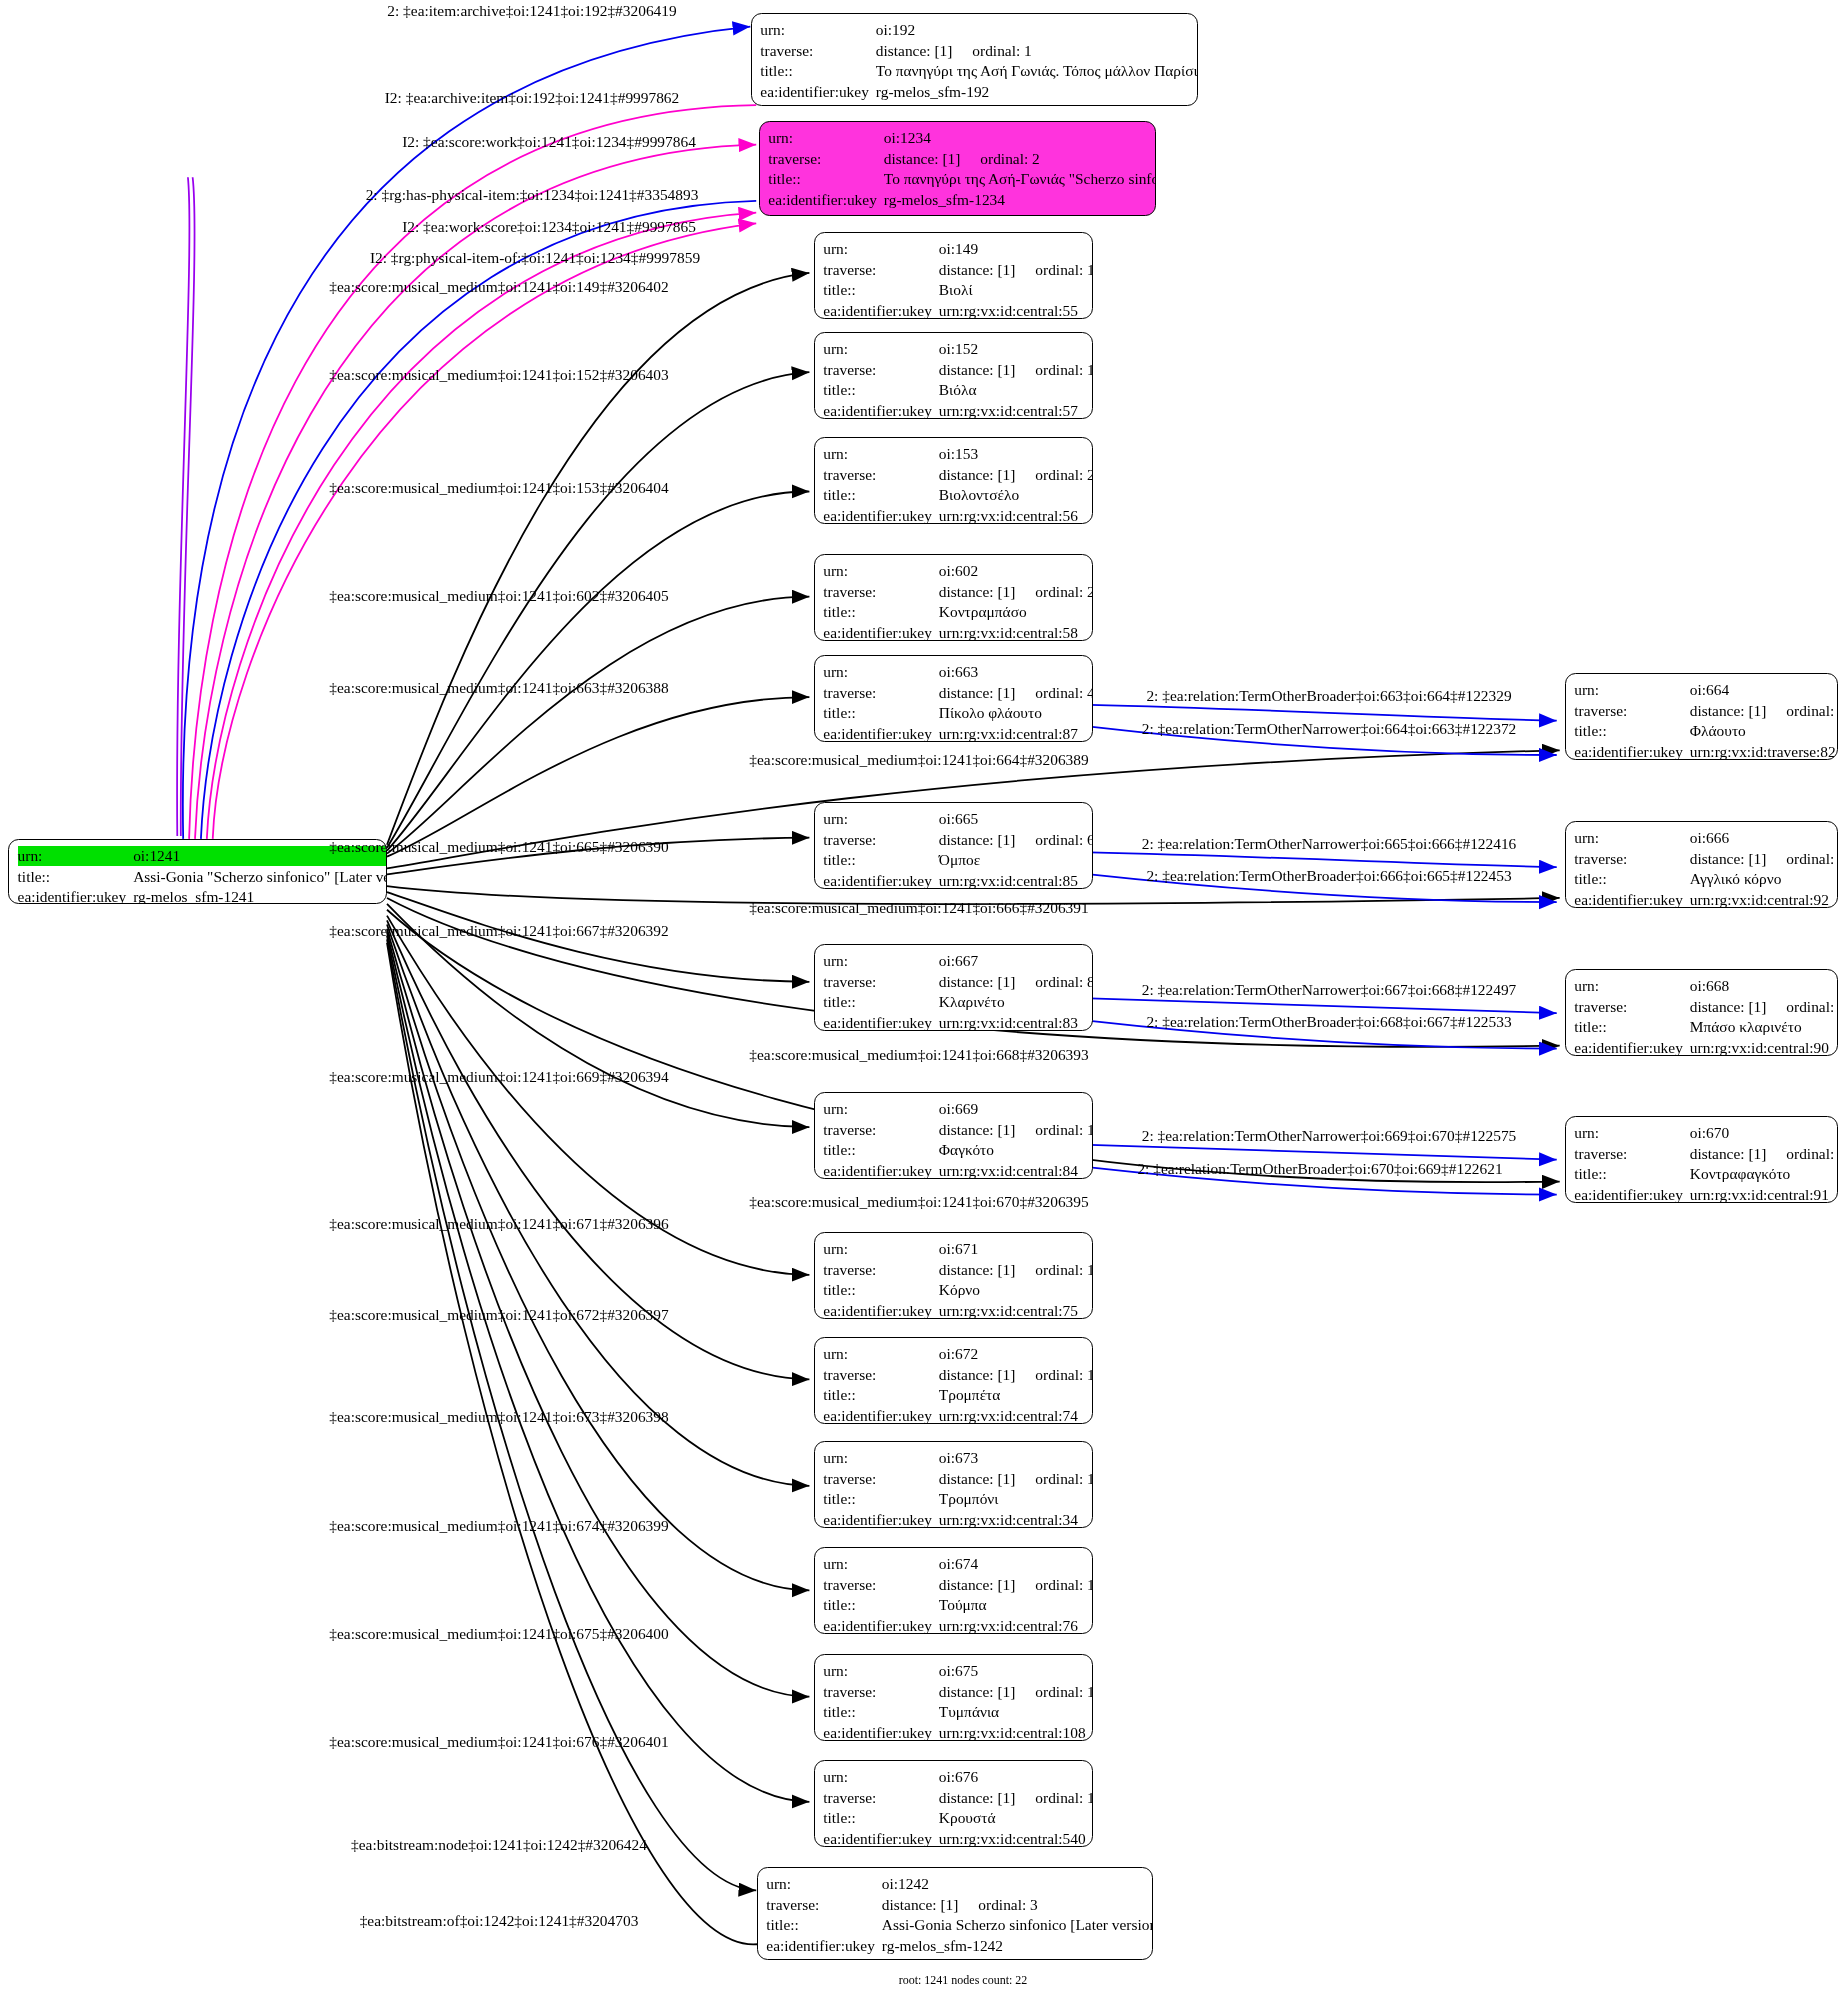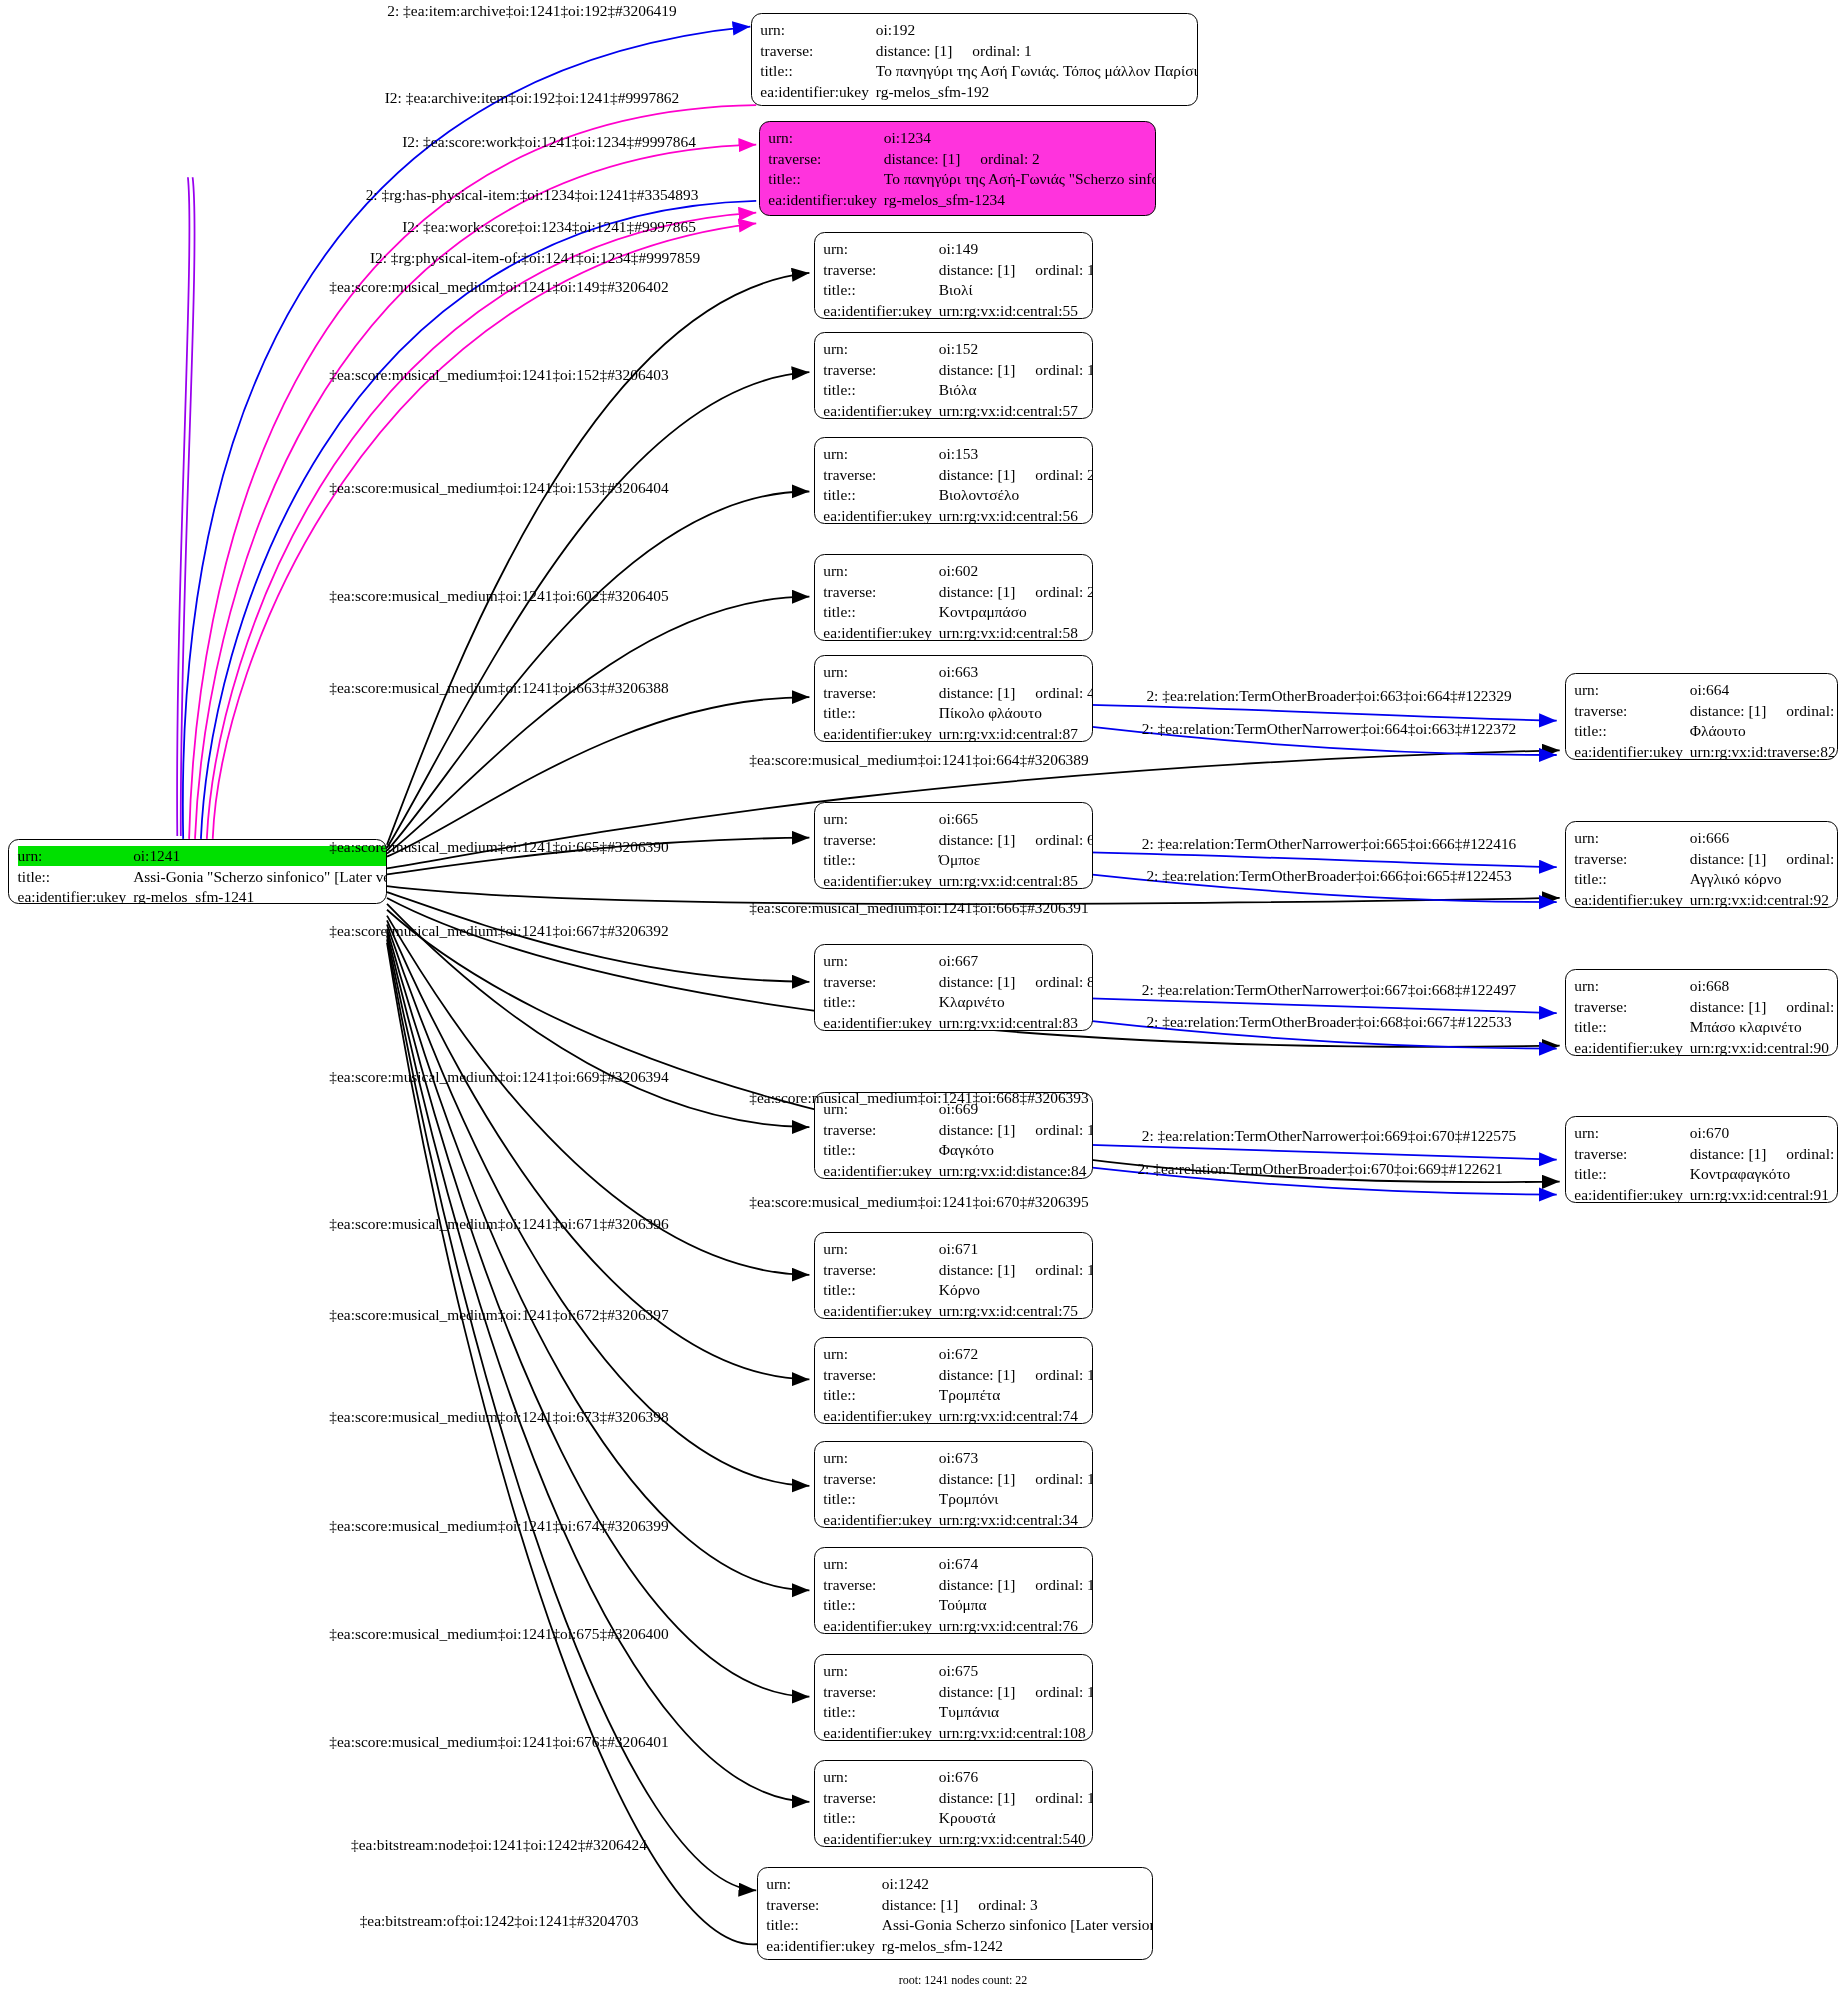--- a/index.html
+++ b/index.html
@@ -419,21 +419,21 @@
       <tr>
             <td class="k">traverse:</td>
             <td class="v"><span>distance: [1]</span><span class="trav-ord">ordinal: 10</span></td>
           </tr>
       <tr>
             <td class="k">title::</td>
             <td class="v">Φαγκότο</td>
           </tr>
       <tr>
             <td class="k">ea:identifier:ukey</td>
-            <td class="v">urn:rg:vx:id:distance:84</td>
+            <td class="v">urn:rg:vx:id:central:84</td>
           </tr>
 
     </tbody>
       </table>
   </div>
 
   <div class="node" style="left:1565px;top:1116px;width:273px;height:87px;">
     <table>
       <tbody>
           <tr>
@@ -637,21 +637,21 @@
 
   <div class="elabel ctr" style="left:499px;top:279px;">‡ea:score:musical_medium‡oi:1241‡oi:149‡#3206402</div>
   <div class="elabel ctr" style="left:499px;top:367px;">‡ea:score:musical_medium‡oi:1241‡oi:152‡#3206403</div>
   <div class="elabel ctr" style="left:499px;top:480px;">‡ea:score:musical_medium‡oi:1241‡oi:153‡#3206404</div>
   <div class="elabel ctr" style="left:499px;top:588px;">‡ea:score:musical_medium‡oi:1241‡oi:602‡#3206405</div>
   <div class="elabel ctr" style="left:499px;top:680px;">‡ea:score:musical_medium‡oi:1241‡oi:663‡#3206388</div>
   <div class="elabel ctr" style="left:919px;top:752px;">‡ea:score:musical_medium‡oi:1241‡oi:664‡#3206389</div>
   <div class="elabel ctr" style="left:499px;top:839px;">‡ea:score:musical_medium‡oi:1241‡oi:665‡#3206390</div>
   <div class="elabel ctr" style="left:919px;top:900px;">‡ea:score:musical_medium‡oi:1241‡oi:666‡#3206391</div>
   <div class="elabel ctr" style="left:499px;top:923px;">‡ea:score:musical_medium‡oi:1241‡oi:667‡#3206392</div>
-  <div class="elabel ctr" style="left:919px;top:1047px;margin-top:43px;">‡ea:score:musical_medium‡oi:1241‡oi:668‡#3206393</div>
+  <div class="elabel ctr" style="left:919px;top:1047px;">‡ea:score:musical_medium‡oi:1241‡oi:668‡#3206393</div>
   <div class="elabel ctr" style="left:499px;top:1069px;">‡ea:score:musical_medium‡oi:1241‡oi:669‡#3206394</div>
   <div class="elabel ctr" style="left:919px;top:1194px;">‡ea:score:musical_medium‡oi:1241‡oi:670‡#3206395</div>
   <div class="elabel ctr" style="left:499px;top:1216px;">‡ea:score:musical_medium‡oi:1241‡oi:671‡#3206396</div>
   <div class="elabel ctr" style="left:499px;top:1307px;">‡ea:score:musical_medium‡oi:1241‡oi:672‡#3206397</div>
   <div class="elabel ctr" style="left:499px;top:1409px;">‡ea:score:musical_medium‡oi:1241‡oi:673‡#3206398</div>
   <div class="elabel ctr" style="left:499px;top:1518px;">‡ea:score:musical_medium‡oi:1241‡oi:674‡#3206399</div>
   <div class="elabel ctr" style="left:499px;top:1626px;">‡ea:score:musical_medium‡oi:1241‡oi:675‡#3206400</div>
   <div class="elabel ctr" style="left:499px;top:1734px;">‡ea:score:musical_medium‡oi:1241‡oi:676‡#3206401</div>
   <div class="elabel ctr" style="left:499px;top:1837px;">‡ea:bitstream:node‡oi:1241‡oi:1242‡#3206424</div>
   <div class="elabel ctr" style="left:499px;top:1913px;">‡ea:bitstream:of‡oi:1242‡oi:1241‡#3204703</div>

